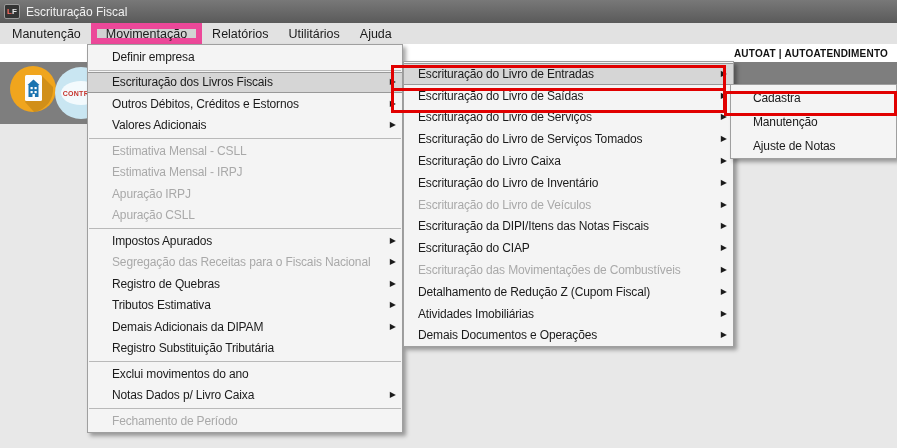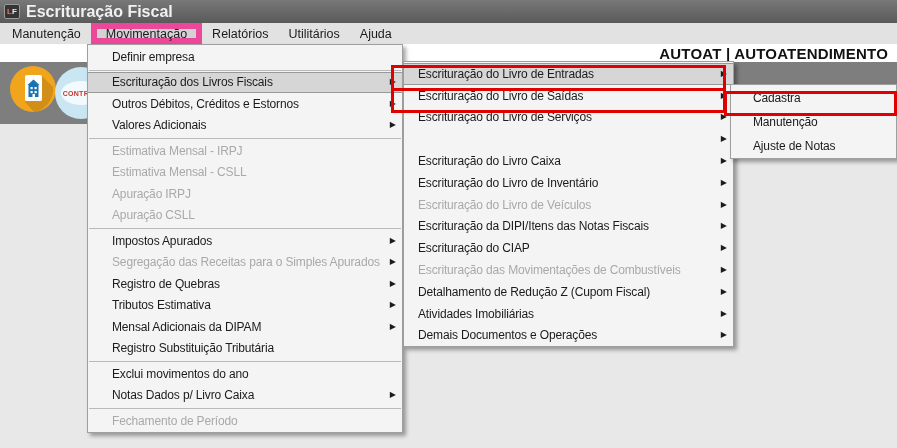--- a/index.html
+++ b/index.html
@@ -15,37 +15,37 @@
     background:linear-gradient(#787878,#5a5a5a);
     display:flex; align-items:center; padding-left:4px;
   }
   .app-icon{
     width:16px; height:15px; background:#343434; border:1px solid #9a9a9a;
     border-radius:2px; display:flex; align-items:center; justify-content:center;
     font-size:8px; font-weight:bold; line-height:1; margin-right:6px;
   }
   .app-icon .l1{ color:#ff6a5e; }
   .app-icon .l2{ color:#e8e8e8; }
-  .title-text{ color:#f1f1f1; font-size:16px;font-weight:bold; }
+  .title-text{ color:#f1f1f1; font-size:12px; }
   
   .menubar{
     position:absolute; left:0; top:23px; width:897px; height:21px;
     background:#e2e2e2; display:flex; align-items:stretch; padding-left:2px;
   }
   .mb-item{
     display:flex; align-items:center; padding:0 9px; font-size:12.5px; color:#1b1b1b;
     border:1px solid transparent;
   }
   .mb-item.sel{ background:#d2d2d2; border:6px solid #ec4899; }
   
   .strip{
     position:absolute; left:0; top:44px; width:897px; height:18px; background:#ffffff;
     display:flex; align-items:center; justify-content:flex-end; padding-right:9px;
   }
-  .strip span{ font-size:15px; font-weight:bold; color:#111; letter-spacing:.2px;margin-left:32px; }
+  .strip span{ font-size:10px; font-weight:bold; color:#111; letter-spacing:.2px;margin-left:32px; }
   
   .toolbar{ position:absolute; left:0; top:62px; width:897px; height:62px; background:#7e7e7e; }
   .tool-company{ position:absolute; left:10px; top:4px; width:46px; height:46px; }
   .tool-control{
     position:absolute; left:55px; top:5px; width:52px; height:52px; border-radius:50%;
     background:#c9e6f2; display:flex; align-items:center; justify-content:center;
     overflow:hidden;
   }
   .tool-control .cloud{
     position:absolute; left:6px; top:14px; width:40px; height:24px; border-radius:50%;
@@ -138,50 +138,50 @@
       <div class="mi">
         <span class="lbl">Outros Débitos, Créditos e Estornos</span>
         <span class="arr">▶</span>
       </div>
       <div class="mi">
         <span class="lbl">Valores Adicionais</span>
         <span class="arr">▶</span>
       </div>
       <div class="sep"></div>
       <div class="mi dis">
+        <span class="lbl">Estimativa Mensal - CSLL</span>
+      </div>
+      <div class="mi dis">
         <span class="lbl">Estimativa Mensal - IRPJ</span>
       </div>
       <div class="mi dis">
-        <span class="lbl">Estimativa Mensal - CSLL</span>
-      </div>
-      <div class="mi dis">
         <span class="lbl">Apuração IRPJ</span>
       </div>
       <div class="mi dis">
         <span class="lbl">Apuração CSLL</span>
       </div>
       <div class="sep"></div>
       <div class="mi">
         <span class="lbl">Impostos Apurados</span>
         <span class="arr">▶</span>
       </div>
       <div class="mi dis">
-        <span class="lbl">Segregação das Receitas para o Simples Apurados</span>
+        <span class="lbl">Segregação das Receitas para o Fiscais Nacional</span>
         <span class="arr">▶</span>
       </div>
       <div class="mi">
         <span class="lbl">Registro de Quebras</span>
         <span class="arr">▶</span>
       </div>
       <div class="mi">
         <span class="lbl">Tributos Estimativa</span>
         <span class="arr">▶</span>
       </div>
       <div class="mi">
-        <span class="lbl">Mensal Adicionais da DIPAM</span>
+        <span class="lbl">Demais Adicionais da DIPAM</span>
         <span class="arr">▶</span>
       </div>
       <div class="mi">
         <span class="lbl">Registro Substituição Tributária</span>
       </div>
       <div class="sep"></div>
       <div class="mi">
         <span class="lbl">Exclui movimentos do ano</span>
       </div>
       <div class="mi">
@@ -200,20 +200,21 @@
       </div>
       <div class="mi">
         <span class="lbl">Escrituração do Livro de Saídas</span>
         <span class="arr">▶</span>
       </div>
       <div class="mi">
         <span class="lbl">Escrituração do Livro de Serviços</span>
         <span class="arr">▶</span>
       </div>
       <div class="mi">
+        <span class="lbl">Escrituração do Livro de Serviços Tomados</span>
         <span class="arr">▶</span>
       </div>
       <div class="mi">
         <span class="lbl">Escrituração do Livro Caixa</span>
         <span class="arr">▶</span>
       </div>
       <div class="mi">
         <span class="lbl">Escrituração do Livro de Inventário</span>
         <span class="arr">▶</span>
       </div>

